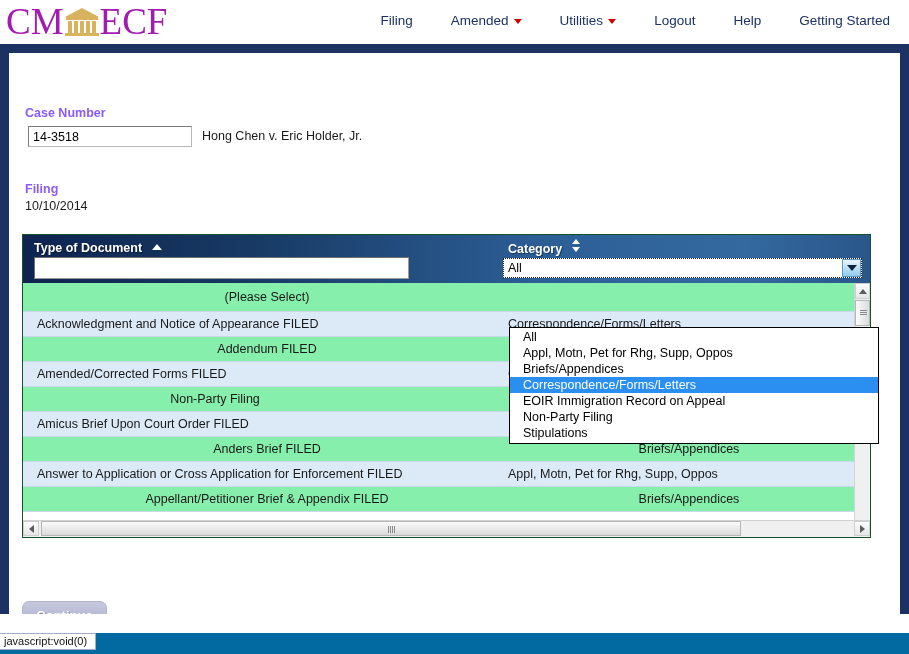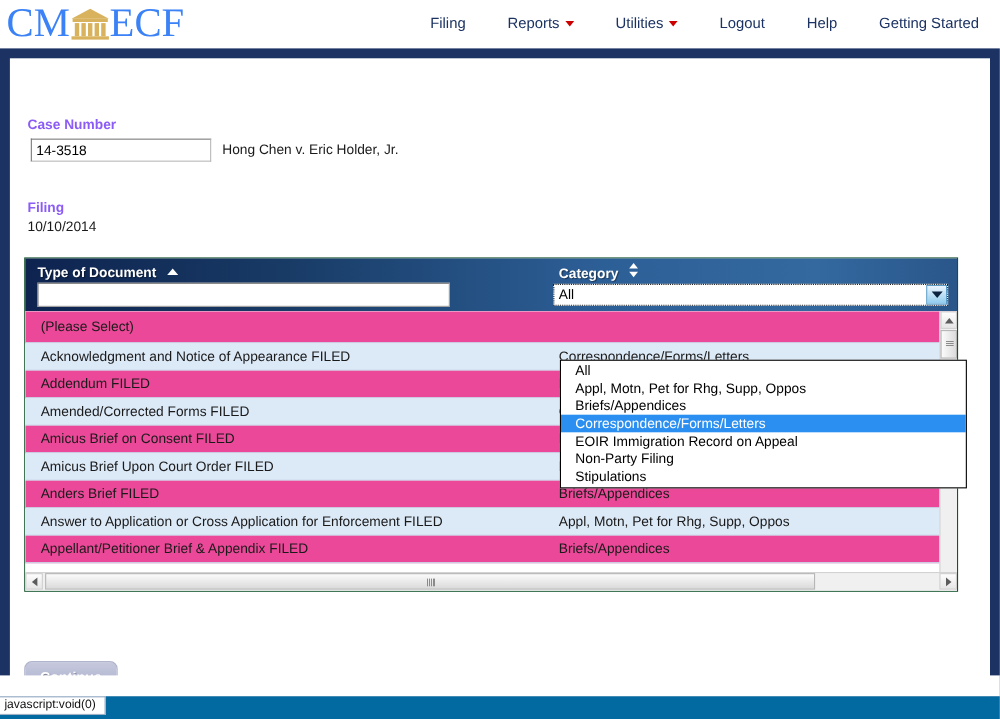--- a/index.html
+++ b/index.html
@@ -22,21 +22,21 @@
     position: absolute;
     left: 0; top: 0;
     width: 909px; height: 44px;
     background: #ffffff;
   }
   #logo {
     position: absolute;
     left: 6px; top: 0px;
     font-family: "Liberation Serif", serif;
     font-size: 37px;
-    color: #3b82f6;
+    color: #a21caf;
     letter-spacing: 0px;
     white-space: nowrap;
     display: flex;
     align-items: center;
     height: 42px;
   }
   #logo .logo-text { line-height: 1; }
   .courthouse {
     display: inline-block;
     position: relative;
@@ -297,21 +297,21 @@
   }
   .row {
     display: flex;
     height: 25px;
     box-sizing: border-box;
     border-bottom: 1px solid #c9d8ea;
     align-items: center;
     cursor: pointer;
   }
   .row.alt { background: #dce9f7; }
-  .row.plain { background: #ec4899; }
+  .row.plain { background: #86efac; text-align: center; }
   .row .cell {
     box-sizing: border-box;
     font-size: 12.5px;
     color: #1a1a1a;
     white-space: nowrap;
     overflow: hidden;
   }
   .row .cell.c1 { width: 474px; padding-left: 14px; }
   .row .cell.c2 { width: 373px; padding-left: 11px; }
   .row.first { height: 29px; }
@@ -481,21 +481,21 @@
       <span class="base"></span>
     </span>
     <span class="logo-text">ECF</span>
   </div>
 
   <div id="topnav">
     <a class="nav-link">
       <span>Filing</span>
     </a>
     <a class="nav-link">
-      <span>Reports</span>
+      <span>Amended</span>
       <span class="caret"></span>
     </a>
     <a class="nav-link">
       <span>Utilities</span>
       <span class="caret"></span>
     </a>
     <a class="nav-link">
       <span>Logout</span>
     </a>
     <a class="nav-link">
@@ -549,21 +549,20 @@
         </div>
         <div class="row plain">
           <div class="cell c1">Addendum FILED</div>
           <div class="cell c2">Briefs/Appendices</div>
         </div>
         <div class="row alt">
           <div class="cell c1">Amended/Corrected Forms FILED</div>
           <div class="cell c2">Correspondence/Forms/Letters</div>
         </div>
         <div class="row plain">
-          <div class="cell c1">Amicus Brief on Consent FILED</div>
           <div class="cell c2">Non-Party Filing</div>
         </div>
         <div class="row alt">
           <div class="cell c1">Amicus Brief Upon Court Order FILED</div>
           <div class="cell c2">Non-Party Filing</div>
         </div>
         <div class="row plain">
           <div class="cell c1">Anders Brief FILED</div>
           <div class="cell c2">Briefs/Appendices</div>
         </div>

